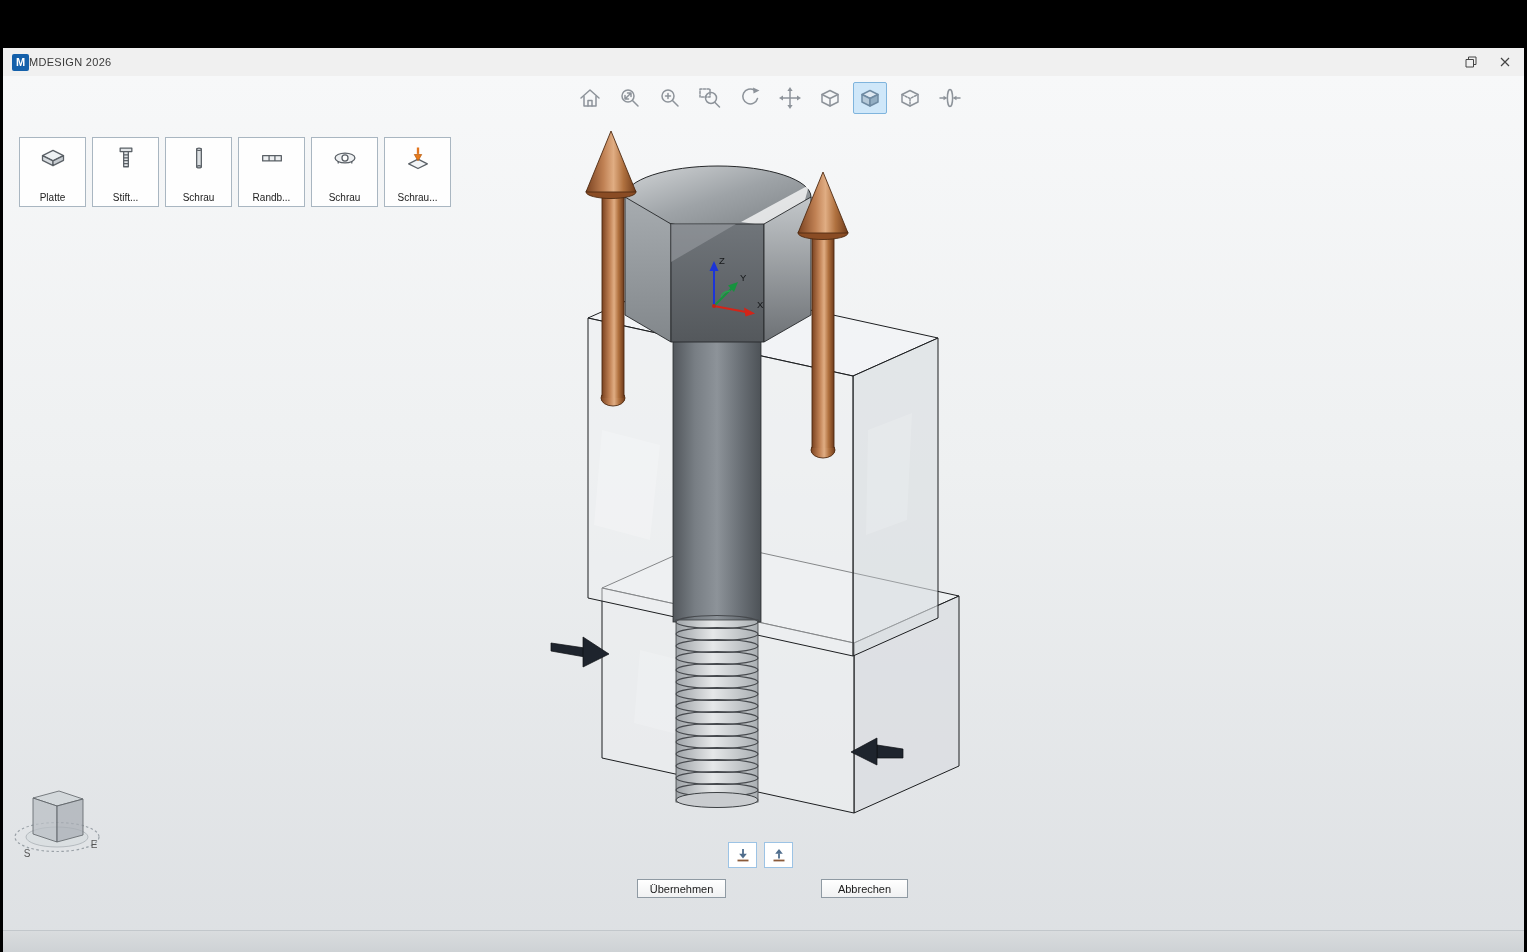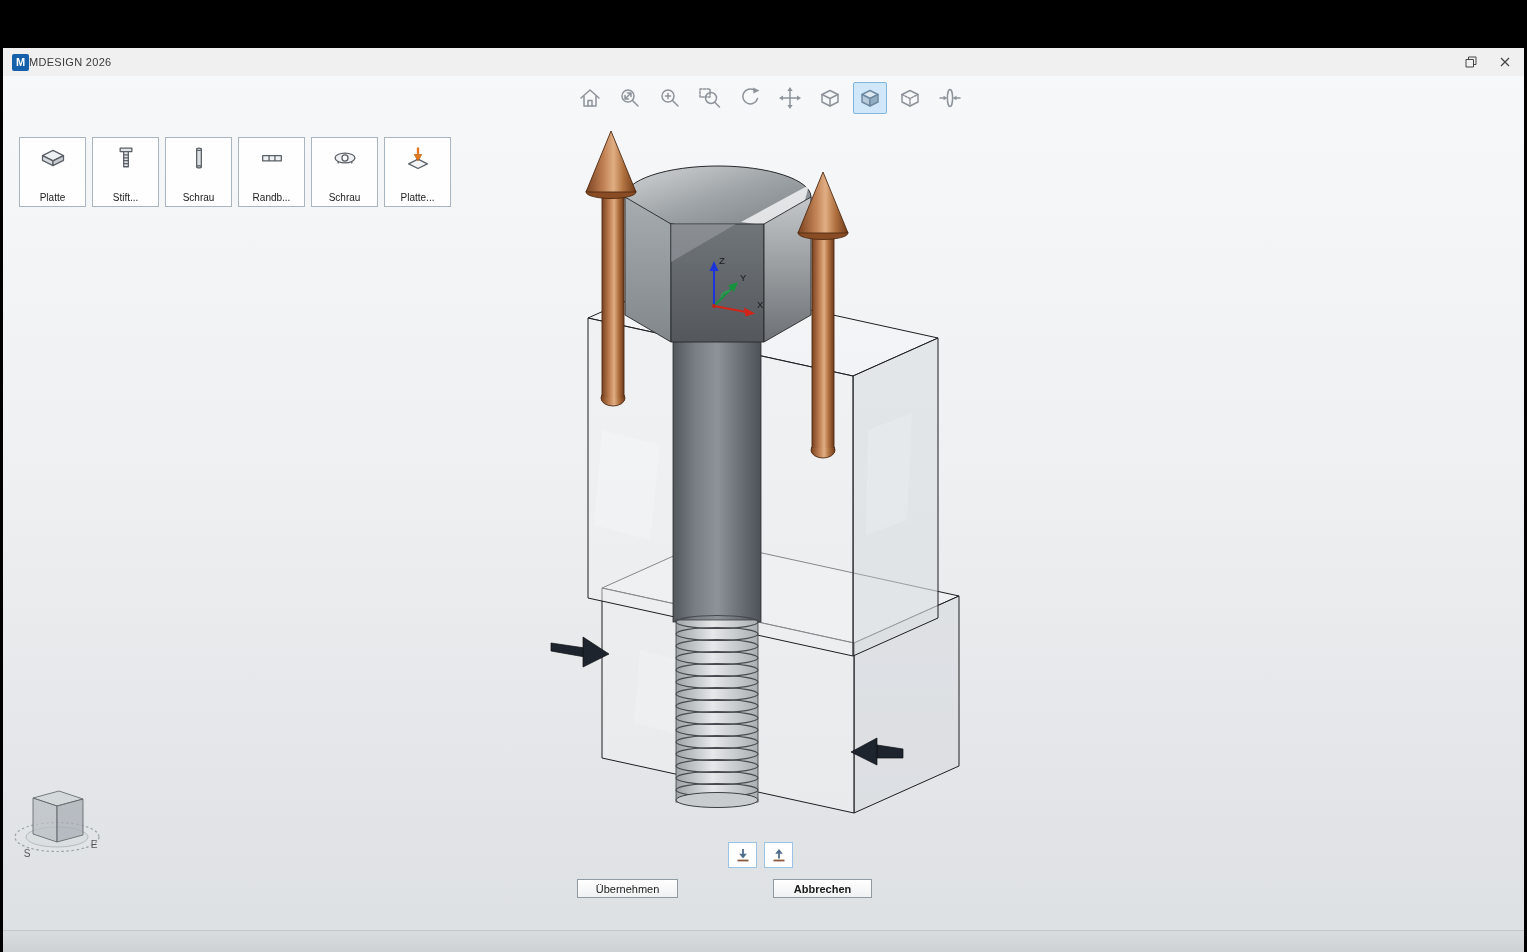--- a/index.html
+++ b/index.html
@@ -170,41 +170,41 @@
         <path d="M6.2 14.8 v2 M17.8 14.8 v2"></path>
       </svg>
       <span class="slabel">Schrau</span>
     </div>
     <div class="side-btn">
       <svg width="30" height="28" viewBox="0 0 24 24">
         <polygon points="4,17 12,13 20,17 12,21" fill="#f2f4f6"></polygon>
         <path d="M12 3 V8.5" stroke="#e2751e" stroke-width="2"></path>
         <polygon points="12,14.5 8.8,9 15.2,9" fill="#e87a1a" stroke="#b35a10" stroke-width="0.6"></polygon>
       </svg>
-      <span class="slabel">Platte...</span>
+      <span class="slabel">Schrau...</span>
     </div>
   </div>
 
   <div class="mini-btn" style="left:725px;">
     <svg width="18" height="16" viewBox="0 0 18 16">
       <line x1="9" y1="2" x2="9" y2="7" stroke="#4f6d8c" stroke-width="1.8"></line>
       <polygon points="9,11.5 5.2,6.8 12.8,6.8" fill="#4f6d8c"></polygon>
       <line x1="3.5" y1="13.5" x2="14.5" y2="13.5" stroke="#8a5a3a" stroke-width="1.8"></line>
     </svg>
   </div>
   <div class="mini-btn" style="left:761px;">
     <svg width="18" height="16" viewBox="0 0 18 16">
       <polygon points="9,2 5.2,6.7 12.8,6.7" fill="#4f6d8c"></polygon>
       <line x1="9" y1="6.5" x2="9" y2="11.5" stroke="#4f6d8c" stroke-width="1.8"></line>
       <line x1="3.5" y1="13.5" x2="14.5" y2="13.5" stroke="#8a5a3a" stroke-width="1.8"></line>
     </svg>
   </div>
 
-  <button class="dlg-btn" style="left:574px;width:101px;">Übernehmen</button>
-  <button class="dlg-btn" style="left:770px;width:99px;font-weight:bold;">Abbrechen</button>
+  <button class="dlg-btn" style="left:634px;width:89px;">Übernehmen</button>
+  <button class="dlg-btn" style="left:818px;width:87px;">Abbrechen</button>
 
 </div>
 
 <svg class="scene" width="1527" height="952" viewBox="0 0 1527 952">
   <defs>
     <linearGradient id="gShaft" x1="0" y1="0" x2="1" y2="0">
       <stop offset="0" stop-color="#52575c"></stop>
         <stop offset="0.25" stop-color="#787e84"></stop>
       <stop offset="0.5" stop-color="#8d9399"></stop>
         <stop offset="0.75" stop-color="#6c7278"></stop>

